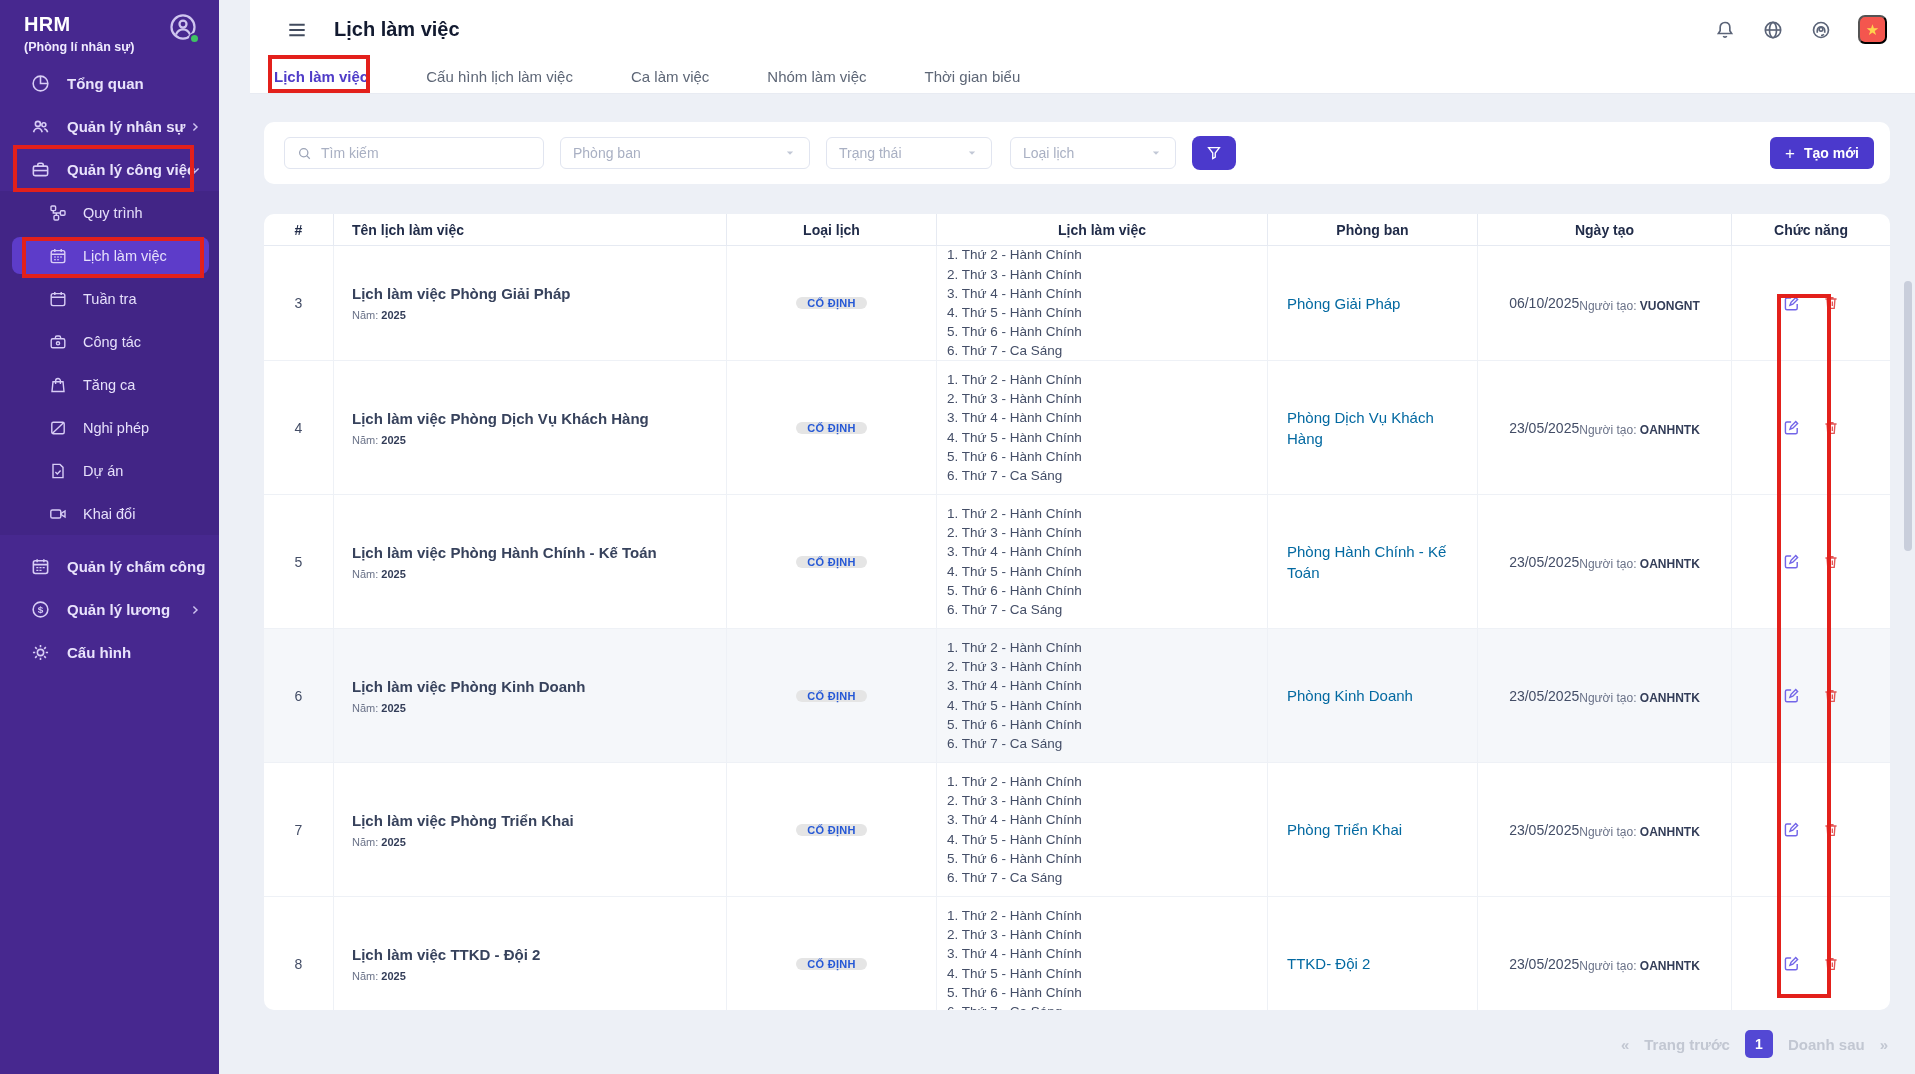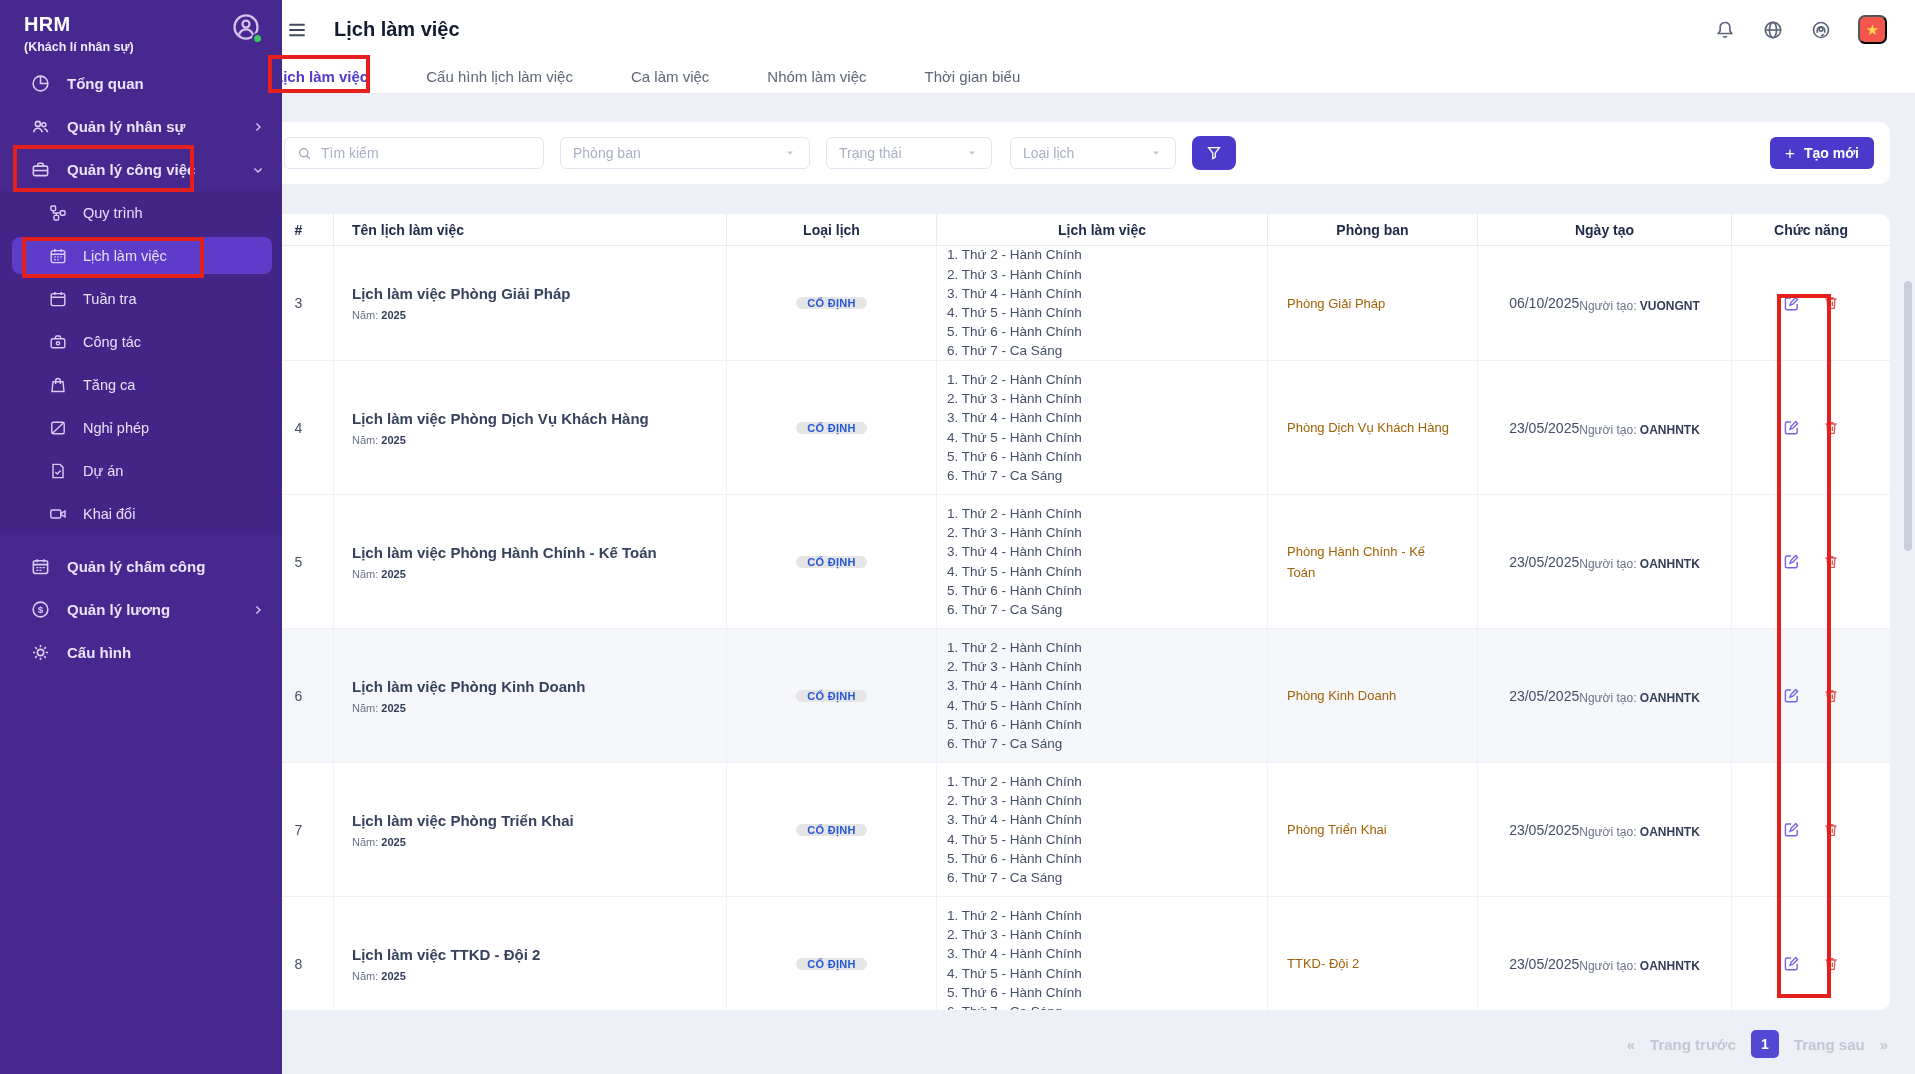--- a/index.html
+++ b/index.html
@@ -1,21 +1,21 @@
 <!DOCTYPE html>
 <html><head>
 <meta charset="utf-8">
 <style>
   * { margin:0; padding:0; box-sizing:border-box; }
   html,body { width:1915px; height:1074px; overflow:hidden; }
   body { font-family:"Liberation Sans", sans-serif; background:#edf0f6; position:relative; }
   svg { display:block; }
 
   
-  .sidebar { position:absolute; left:0; top:0; width:282px; height:1074px; background:#47288f; z-index:5; }
+  .sidebar { position:absolute; left:0; top:0; width:219px; height:1074px; background:#47288f; z-index:5; }
   .sb-brand { padding:13px 0 0 24px; color:#fff; }
   .sb-brand .t { font-size:20px; font-weight:700; letter-spacing:.3px; }
   .sb-brand .s { font-size:12.5px; font-weight:700; margin-top:4px; color:#f0ebff; }
   .sb-avatar { position:absolute; top:11px; right:20px; width:32px; height:32px; color:#cfc5ef; cursor:pointer; }
   .sb-avatar .dot { position:absolute; right:-1px; bottom:-1px; width:11px; height:11px; border-radius:50%; background:#3fc463; border:2px solid #47288f; }
   .sb-nav { position:absolute; top:62px; left:0; right:0; }
   .sb-item { height:43px; display:flex; align-items:center; gap:16px; padding-left:30px; color:#e9e3fc; font-size:15px; font-weight:600; position:relative; cursor:pointer; }
   .sb-item .ic { width:21px; height:21px; color:#d8cdf6; flex:0 0 auto; }
   .sb-item .chev { position:absolute; right:16px; width:16px; height:16px; color:#cfc4f1; }
   .sb-subpanel { background:rgba(0,0,0,.06); }
@@ -64,21 +64,21 @@
   .trow > div { border-right:1px solid #eef1f6; overflow:hidden; }
   .trow > div:last-child { border-right:none; }
   .c-num { display:flex; align-items:center; justify-content:center; color:#434d66; font-size:14px; }
   .c-name { display:flex; flex-direction:column; justify-content:center; padding-left:18px; }
   .c-name .nm { font-size:15px; font-weight:600; color:#37425c; cursor:pointer; }
   .c-name .yr { font-size:11px; color:#6a7288; margin-top:7px; }
   .c-name .yr b { color:#333d58; }
   .c-type { display:flex; align-items:center; justify-content:center; }
   .badge { background:#e5e5e5; color:#2558d6; font-size:11px; font-weight:700; letter-spacing:.3px; padding:0 11px; border-radius:11px; white-space:nowrap; }
   .c-sched { display:flex; flex-direction:column; justify-content:center; padding-left:10px; font-size:13.5px; color:#444e67; line-height:19.2px; }
-  .c-dept { display:flex; align-items:center; padding:0 22px 0 19px; font-size:13px; color:#a16207; line-height:21px; }
+  .c-dept { display:flex; align-items:center; padding:0 22px 0 19px; font-size:15px; color:#0369a1; line-height:21px; }
   .c-date { display:flex; flex-direction:row; align-items:center; justify-content:center; }
   .c-date .dt { font-size:14px; color:#434d66; }
   .c-date .cr { font-size:12px; color:#6a7288; margin-top:5px; }
   .c-date .cr b { color:#333d58; }
   .c-act { display:flex; align-items:center; justify-content:center; gap:21px; }
   .act-edit { width:19px; height:19px; color:#7265e8; cursor:pointer; }
   .act-del { width:18px; height:18px; color:#e25656; cursor:pointer; }
 
   
   .pagination { position:absolute; top:1030px; right:27px; display:flex; align-items:center; gap:15px; color:#c2c7d2; font-size:15px; font-weight:600; }
@@ -92,21 +92,21 @@
   .hl-sb-sub { left:22px; top:237px; width:182px; height:41px; }
   .hl-tab { left:268px; top:55px; width:102px; height:38px; }
   .hl-actions { left:1777px; top:294px; width:54px; height:704px; }
 </style>
 </head>
 <body>
 
 <aside class="sidebar">
   <div class="sb-brand">
     <div class="t">HRM</div>
-    <div class="s">(Khách lí nhân sự)</div>
+    <div class="s">(Phòng lí nhân sự)</div>
   </div>
   <div class="sb-avatar">
     <svg viewBox="0 0 20 20" fill="none" stroke="currentColor" stroke-width="1.4" width="32" height="32">
         <circle cx="10" cy="10" r="7.2"></circle>
         <circle cx="10" cy="8.2" r="2.2"></circle>
         <path d="M5.6 14.8c.8-2.1 2.4-3.3 4.4-3.3s3.6 1.2 4.4 3.3"></path>
       </svg>
     <span class="dot"></span>
   </div>
 
@@ -594,21 +594,21 @@
           </svg>
         </span>
     </div>
   </div>
 </section>
 
 <nav class="pagination">
   <span class="pg-link">«</span>
   <span class="pg-link">Trang trước</span>
   <span class="pg-num">1</span>
-  <span class="pg-link">Trang sau</span>
+  <span class="pg-link">Doanh sau</span>
   <span class="pg-link">»</span>
 </nav>
 
 <div class="scroll-thumb"></div>
 
 <div class="hl hl-sb-parent"></div>
 <div class="hl hl-sb-sub"></div>
 <div class="hl hl-tab"></div>
 <div class="hl hl-actions"></div>
 

